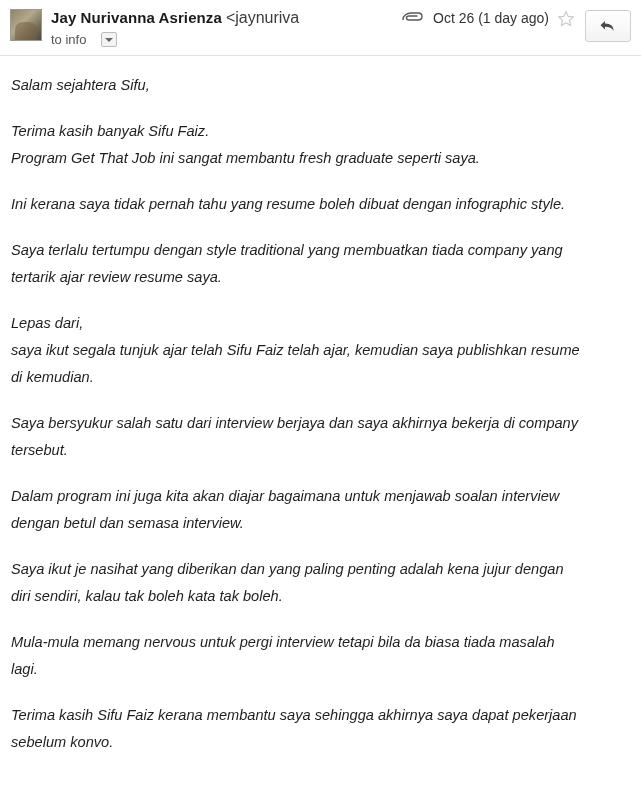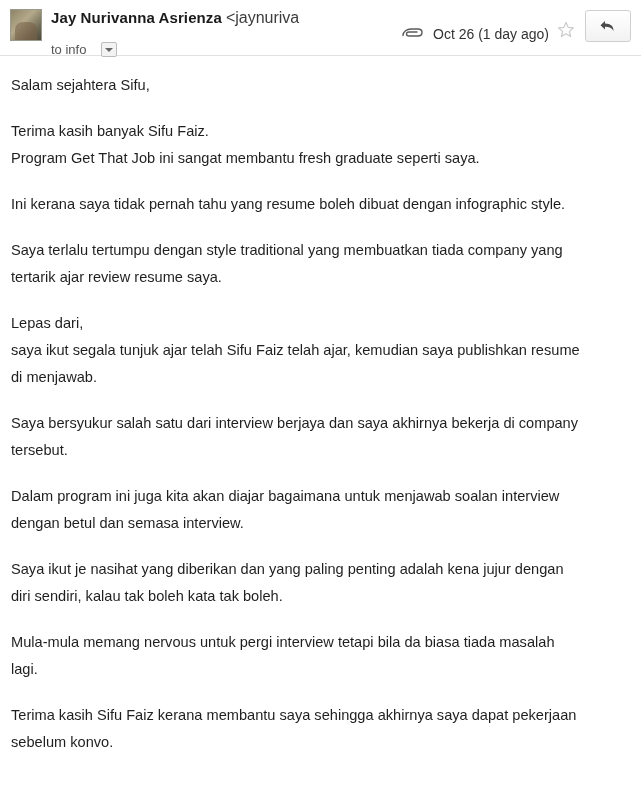--- a/index.html
+++ b/index.html
@@ -61,21 +61,21 @@
     font-size: 15px;
     color: #1a1a1a;
     letter-spacing: 0.1px;
   }
   .sender-email {
     font-size: 16px;
     color: #3c3c3c;
     margin-left: 4px;
   }
   .to-line {
-    margin-top: 15px;
+    margin-top: 5px;
     font-size: 13px;
     color: #555555;
     display: flex;
     align-items: center;
     gap: 12px;
   }
   .to-text {
     margin-right: 3px;
   }
   .caret-box {
@@ -94,21 +94,21 @@
     left: 3px;
     top: 5px;
     border-left: 4px solid transparent;
     border-right: 4px solid transparent;
     border-top: 4px solid #666666;
   }
 
   
   .header-right {
     display: flex;
-    align-items: flex-end;
+    align-items: flex-start;
     flex: 0 0 auto;
     padding-top: 2px;
   }
   .attach-icon {
     width: 22px;
     height: 16px;
     margin-right: 10px;
     position: relative;
   }
   .attach-icon svg { display: block; }
@@ -148,20 +148,21 @@
     color: #1f1f1f;
   }
   .para {
     margin: 0 0 19px 0;
   }
   .para:last-child {
     margin-bottom: 0;
   }
   .para .line {
     display: block;
+    font-style: italic;
   }
 </style>
 </head>
 <body>
 
 <div class="mail-header">
   <div class="header-row">
 
     <div class="avatar"></div>
 
@@ -209,21 +210,21 @@
   <p class="para">
     <span class="line">Ini kerana saya tidak pernah tahu yang resume boleh dibuat dengan infographic style.</span>
   </p>
   <p class="para">
     <span class="line">Saya terlalu tertumpu dengan style traditional yang membuatkan tiada company yang</span>
     <span class="line">tertarik ajar review resume saya.</span>
   </p>
   <p class="para">
     <span class="line">Lepas dari,</span>
     <span class="line">saya ikut segala tunjuk ajar telah Sifu Faiz telah ajar, kemudian saya publishkan resume</span>
-    <span class="line">di menjawab.</span>
+    <span class="line">di kemudian.</span>
   </p>
   <p class="para">
     <span class="line">Saya bersyukur salah satu dari interview berjaya dan saya akhirnya bekerja di company</span>
     <span class="line">tersebut.</span>
   </p>
   <p class="para">
     <span class="line">Dalam program ini juga kita akan diajar bagaimana untuk menjawab soalan interview</span>
     <span class="line">dengan betul dan semasa interview.</span>
   </p>
   <p class="para">

